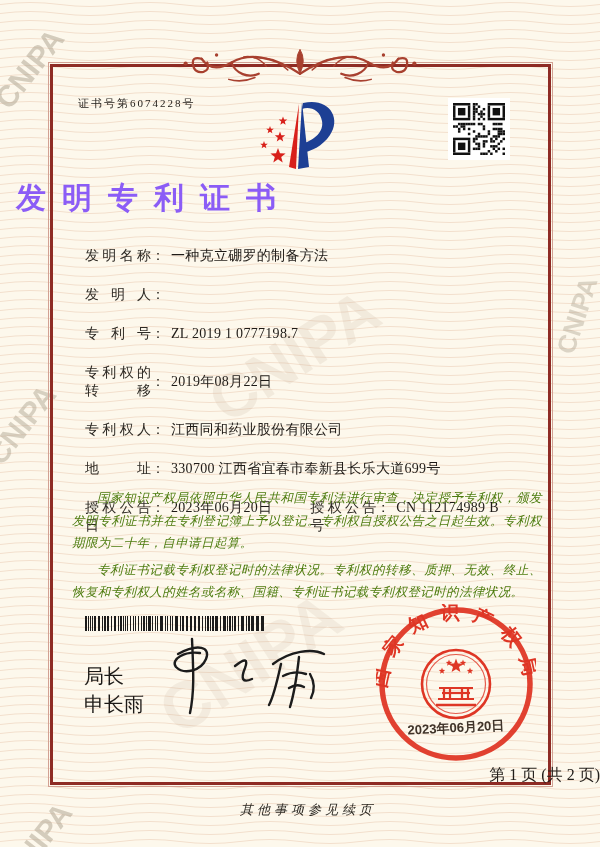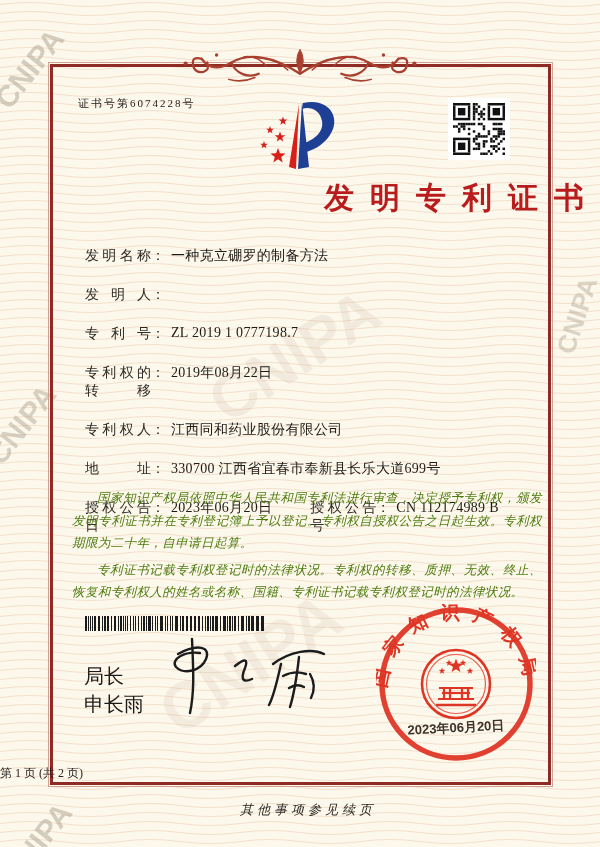--- a/index.html
+++ b/index.html
@@ -10,40 +10,40 @@
     font-weight:bold;color:#b3a996;pointer-events:none;white-space:nowrap;}
   .frame{position:absolute;left:48px;top:62px;width:503px;height:723px;z-index:2;
     border:1px solid #d2a193;}
   .frame-inner{position:absolute;inset:1px;border:3px solid #8e2b24;}
   .content{position:absolute;inset:0;z-index:3;}
   .ornament{position:absolute;left:150px;top:42px;}
   .cert-no{position:absolute;left:78px;top:96px;font-size:11px;letter-spacing:2px;color:#1f1b17;}
   .logo{position:absolute;left:256px;top:95px;}
   .qr{position:absolute;left:448px;top:98px;width:62px;height:62px;background:#ffffff;
     display:flex;align-items:center;justify-content:center;}
-  .title{position:absolute;left:0;top:178px;width:100%;text-align:right;
-    font-size:30px;font-weight:bold;letter-spacing:16px;text-indent:16px;color:#b91c1c;}
+  .title{position:absolute;left:0;top:178px;width:100%;text-align:left;
+    font-size:30px;font-weight:bold;letter-spacing:16px;text-indent:16px;color:#8b5cf6;}
   .fields{position:absolute;left:85px;top:247px;right:62px;font-size:14px;}
-  .field-row{margin-bottom:21px;display:flex;align-items:flex-start;}
+  .field-row{margin-bottom:21px;display:flex;align-items:center;}
   .f-label{display:inline-block;width:66px;text-align:justify;text-align-last:justify;
     color:#2e2a24;flex:none;}
   .f-colon{flex:none;margin-right:6px;color:#2e2a24;}
   .f-value{color:#1f1b17;letter-spacing:.3px;}
   .field-pair{display:flex;}
   .field-pair .sub{display:flex;align-items:baseline;}
   .field-pair .sub+.sub{margin-left:38px;}
   .paras{position:absolute;left:72px;top:487px;right:58px;font-size:12.5px;font-style:italic;
     line-height:1.8;text-align:justify;color:#4d7c0f;letter-spacing:.4px;}
   .paras p{margin:0 0 4px 0;text-indent:2em;}
   .barcode{position:absolute;left:85px;top:616px;}
   .signer{position:absolute;left:84px;top:662px;font-family:"Liberation Sans","DejaVu Sans",sans-serif;
     font-size:20px;color:#1c1916;line-height:28px;}
   .signature{position:absolute;left:140px;top:634px;}
   .seal{position:absolute;left:376px;top:604px;mix-blend-mode:multiply;opacity:.95;}
-  .page-info{position:absolute;left:0;top:765px;width:100%;text-align:left;font-size:12px;color:#211d19;}
+  .page-info{position:absolute;left:0;top:765px;width:100%;text-align:right;font-size:16px;color:#211d19;}
   .continuation{position:absolute;left:8px;top:801px;width:100%;text-align:center;font-size:13px;
     font-style:italic;letter-spacing:4px;color:#2e2a24;}
 </style>
 </head>
 <body>
 
 <div class="page">
 
   <svg class="wavebg" width="600" height="847">
     <defs>

